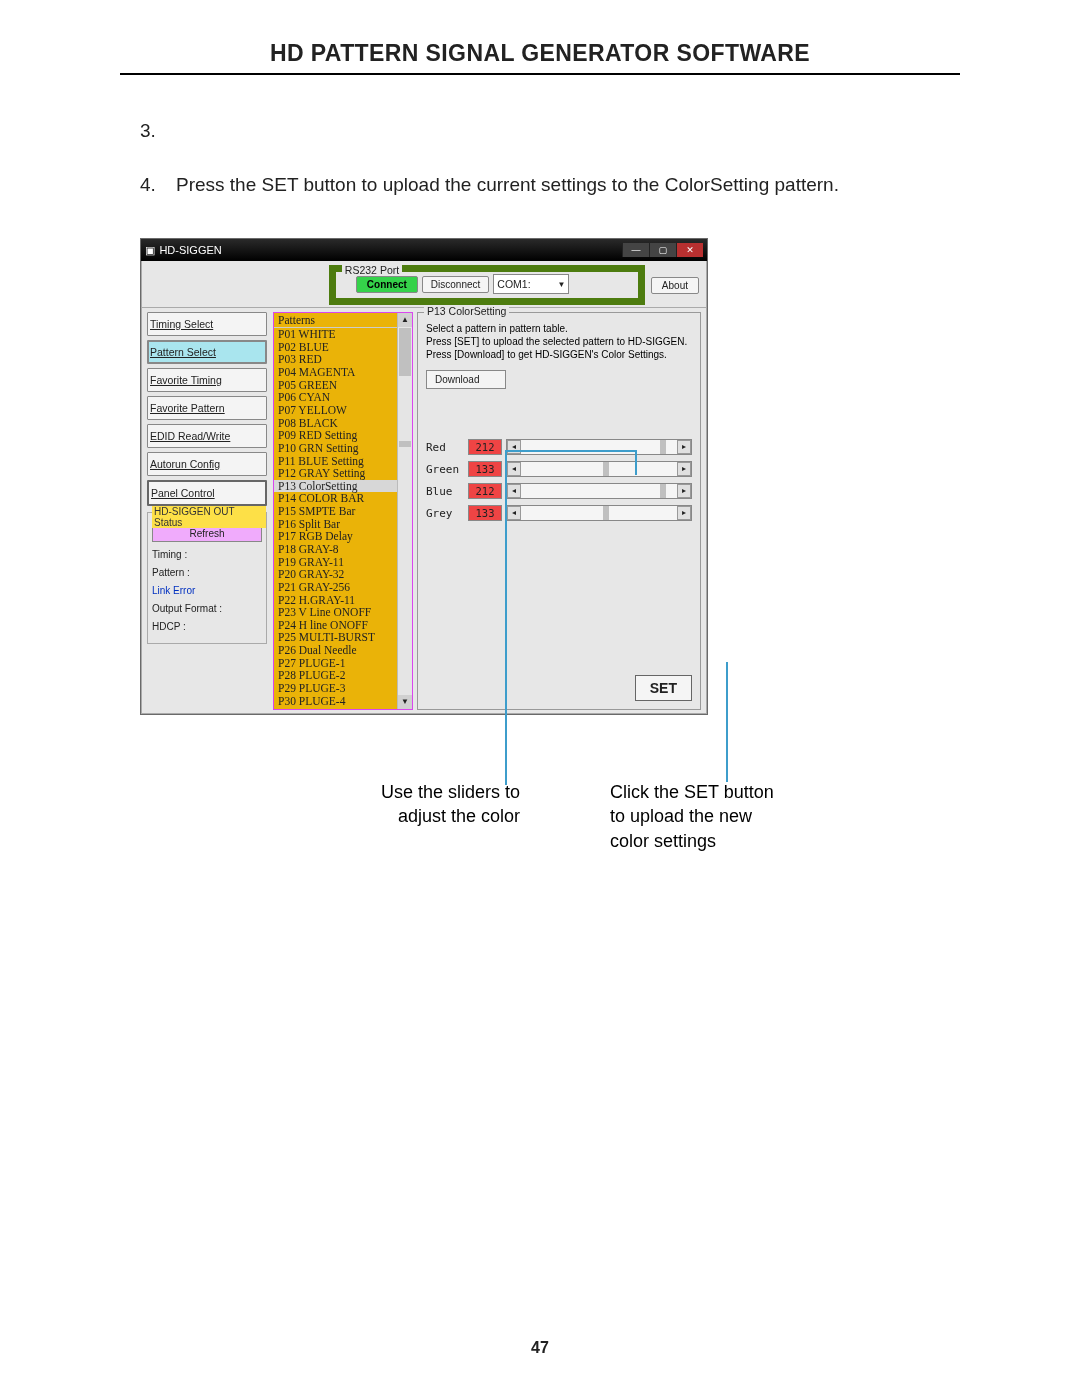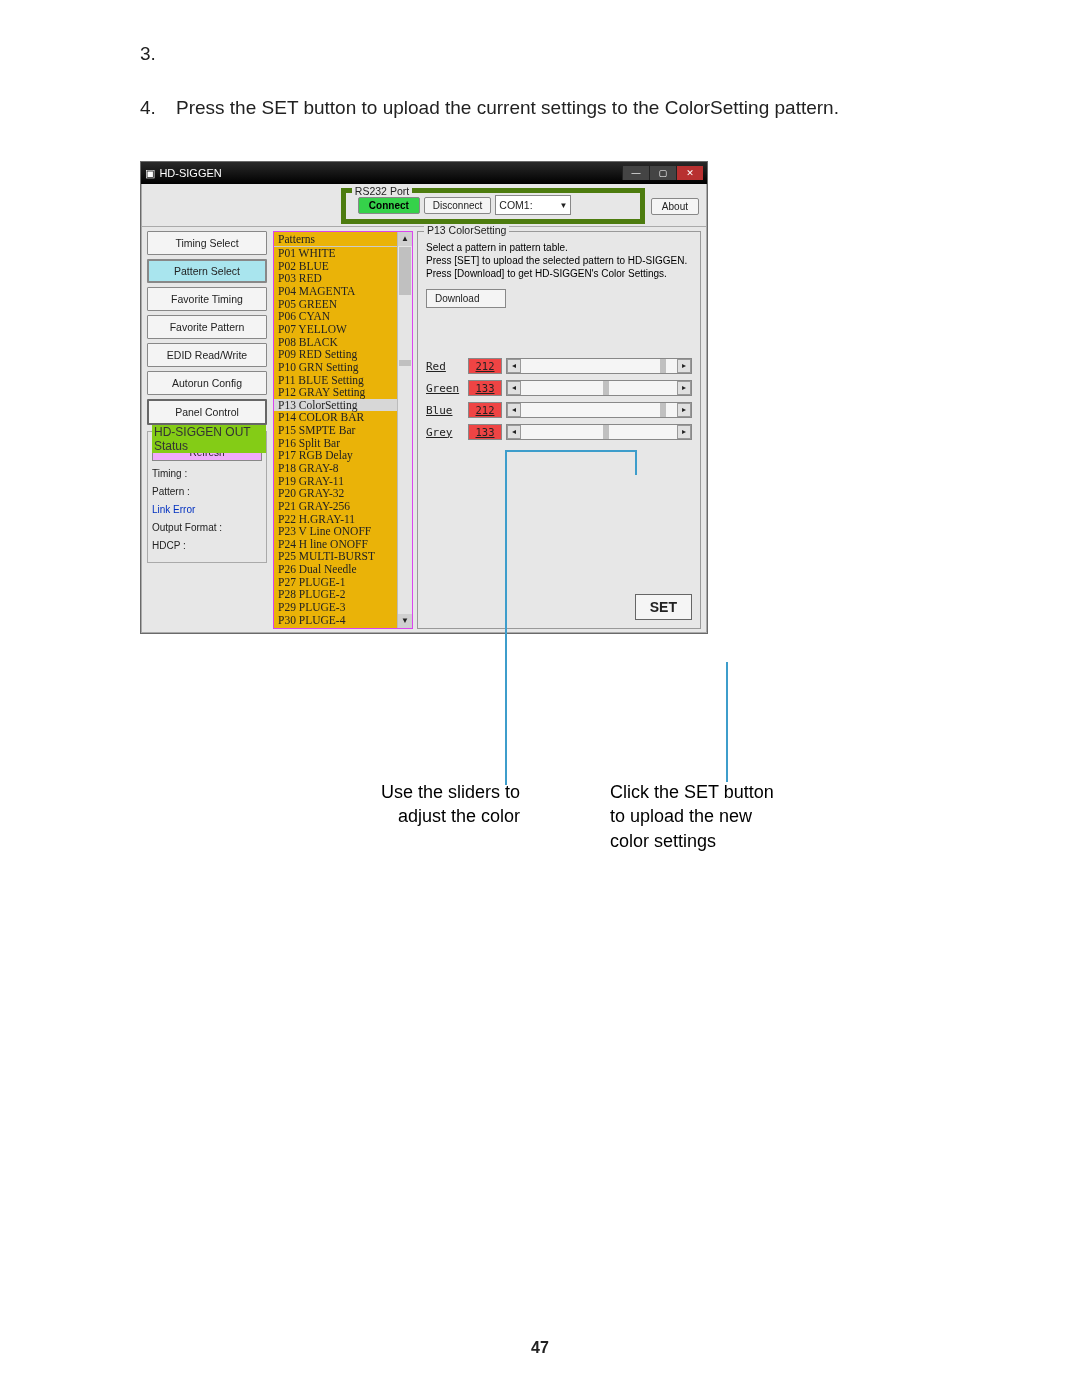--- a/index.html
+++ b/index.html
@@ -70,21 +70,21 @@
     font-size:9px; text-align:center; line-height:14px;
     border-left:1px solid #222;
   }
   .win-btn.close { background:#b83030; }
   .rs232-row {
     display:flex; justify-content:flex-end; align-items:center;
     padding: 4px 8px 2px 8px;
     font-size:11px;
   }
   .rs-group {
-    border:5px solid #4d7c0f; padding:2px 4px 4px 12px; width:278px;
+    border:7px solid #4d7c0f; padding:2px 4px 4px 20px; width:278px;
     position:relative;
   }
   .rs-legend {
     position:absolute; top:-8px; left:6px; background:#e7e7e7;
     font-size:10.5px; padding:0 3px;
   }
   .rs-inner { display:flex; gap:4px; align-items:center; }
   .btn {
     font-size:10px; padding:2px 6px;
     border:1px solid #888; background:#f5f5f5;
@@ -105,36 +105,37 @@
     border-top:1px solid #aaa;
   }
   
   .sidebar {
     width:120px; padding:4px 6px 6px 6px;
     display:flex; flex-direction:column; gap:4px;
     font-size:11px;
   }
   .side-btn {
     border:1px solid #888; background:#f4f4f4;
-    text-align:center; padding:5px 2px; font-size:10.5px;
+    padding:5px 2px; font-size:10.5px;
     border-radius:1px;
+    text-decoration:underline;
   }
   .side-btn.sel {
     background:#a9e5ee;
     border:2px solid #888;
     padding:4px 1px;
   }
   .side-btn.panel { border:2px double #666; padding:5px 2px; }
   .status-box {
     border:1px solid #aaa; padding:12px 4px 4px 4px; position:relative;
     margin-top:2px;
   }
   .status-legend {
-    position:absolute; top:-7px; left:4px; background:#84cc16;
-    font-size:12px; padding:0 2px; color:#333;
+    position:absolute; top:-7px; left:4px; background:#fde047;
+    font-size:10px; padding:0 2px; color:#333;
   }
   .refresh-btn {
     border:1px solid #888; background:#f0abfc; text-align:center;
     font-size:10px; padding:2px 0; margin-bottom:4px;
   }
   .status-line { font-size:10px; margin:7px 0; }
   .status-line.err { color:#0030c0; }
 
   
   .patterns-col {
@@ -165,21 +166,21 @@
   }
   .settings-legend {
     position:absolute; top:-8px; left:6px; background:#e7e7e7;
     font-size:10.5px; padding:0 3px;
   }
   .hint-line { font-size:10px; margin-bottom:2px; color:#000; }
   .download-btn {
     border:1px solid #888; background:#f4f4f4; font-size:10px;
     padding:3px 8px; width:62px; margin:8px 0 50px 0;
   }
-  .slider-row { display:flex; align-items:center; gap:4px; margin-bottom:6px;text-decoration:underline; }
+  .slider-row { display:flex; align-items:center; gap:4px; margin-bottom:6px; }
   .slider-label { width:38px; font-family:monospace; font-size:11px; }
   .slider-val {
     width:32px; height:14px; border:1px solid #888; background:#ef4444;
     text-align:center; font-family:monospace; font-size:10.5px; line-height:14px;
   }
   .slider-track {
     flex:1; height:14px; border:1px solid #888; background:#f5f5f5;
     position:relative;
   }
   .slider-arrow {
@@ -212,20 +213,21 @@
 
   .page-num {
     position:absolute; bottom:40px; left:0; right:0; text-align:center;
     font-size:16px; font-weight:bold;
   }
 </style>
 </head>
 <body>
 
 <div class="page">
+  <div class="page-title">HD PATTERN SIGNAL GENERATOR SOFTWARE</div>
 
   <ol class="instr-list">
     <li>
       <span class="instr-num">3.</span>
     </li>
     <li>
       <span class="instr-num">4.</span>
       <span>Press the SET button to upload the current settings to the ColorSetting pattern.</span>
     </li>
   </ol>

